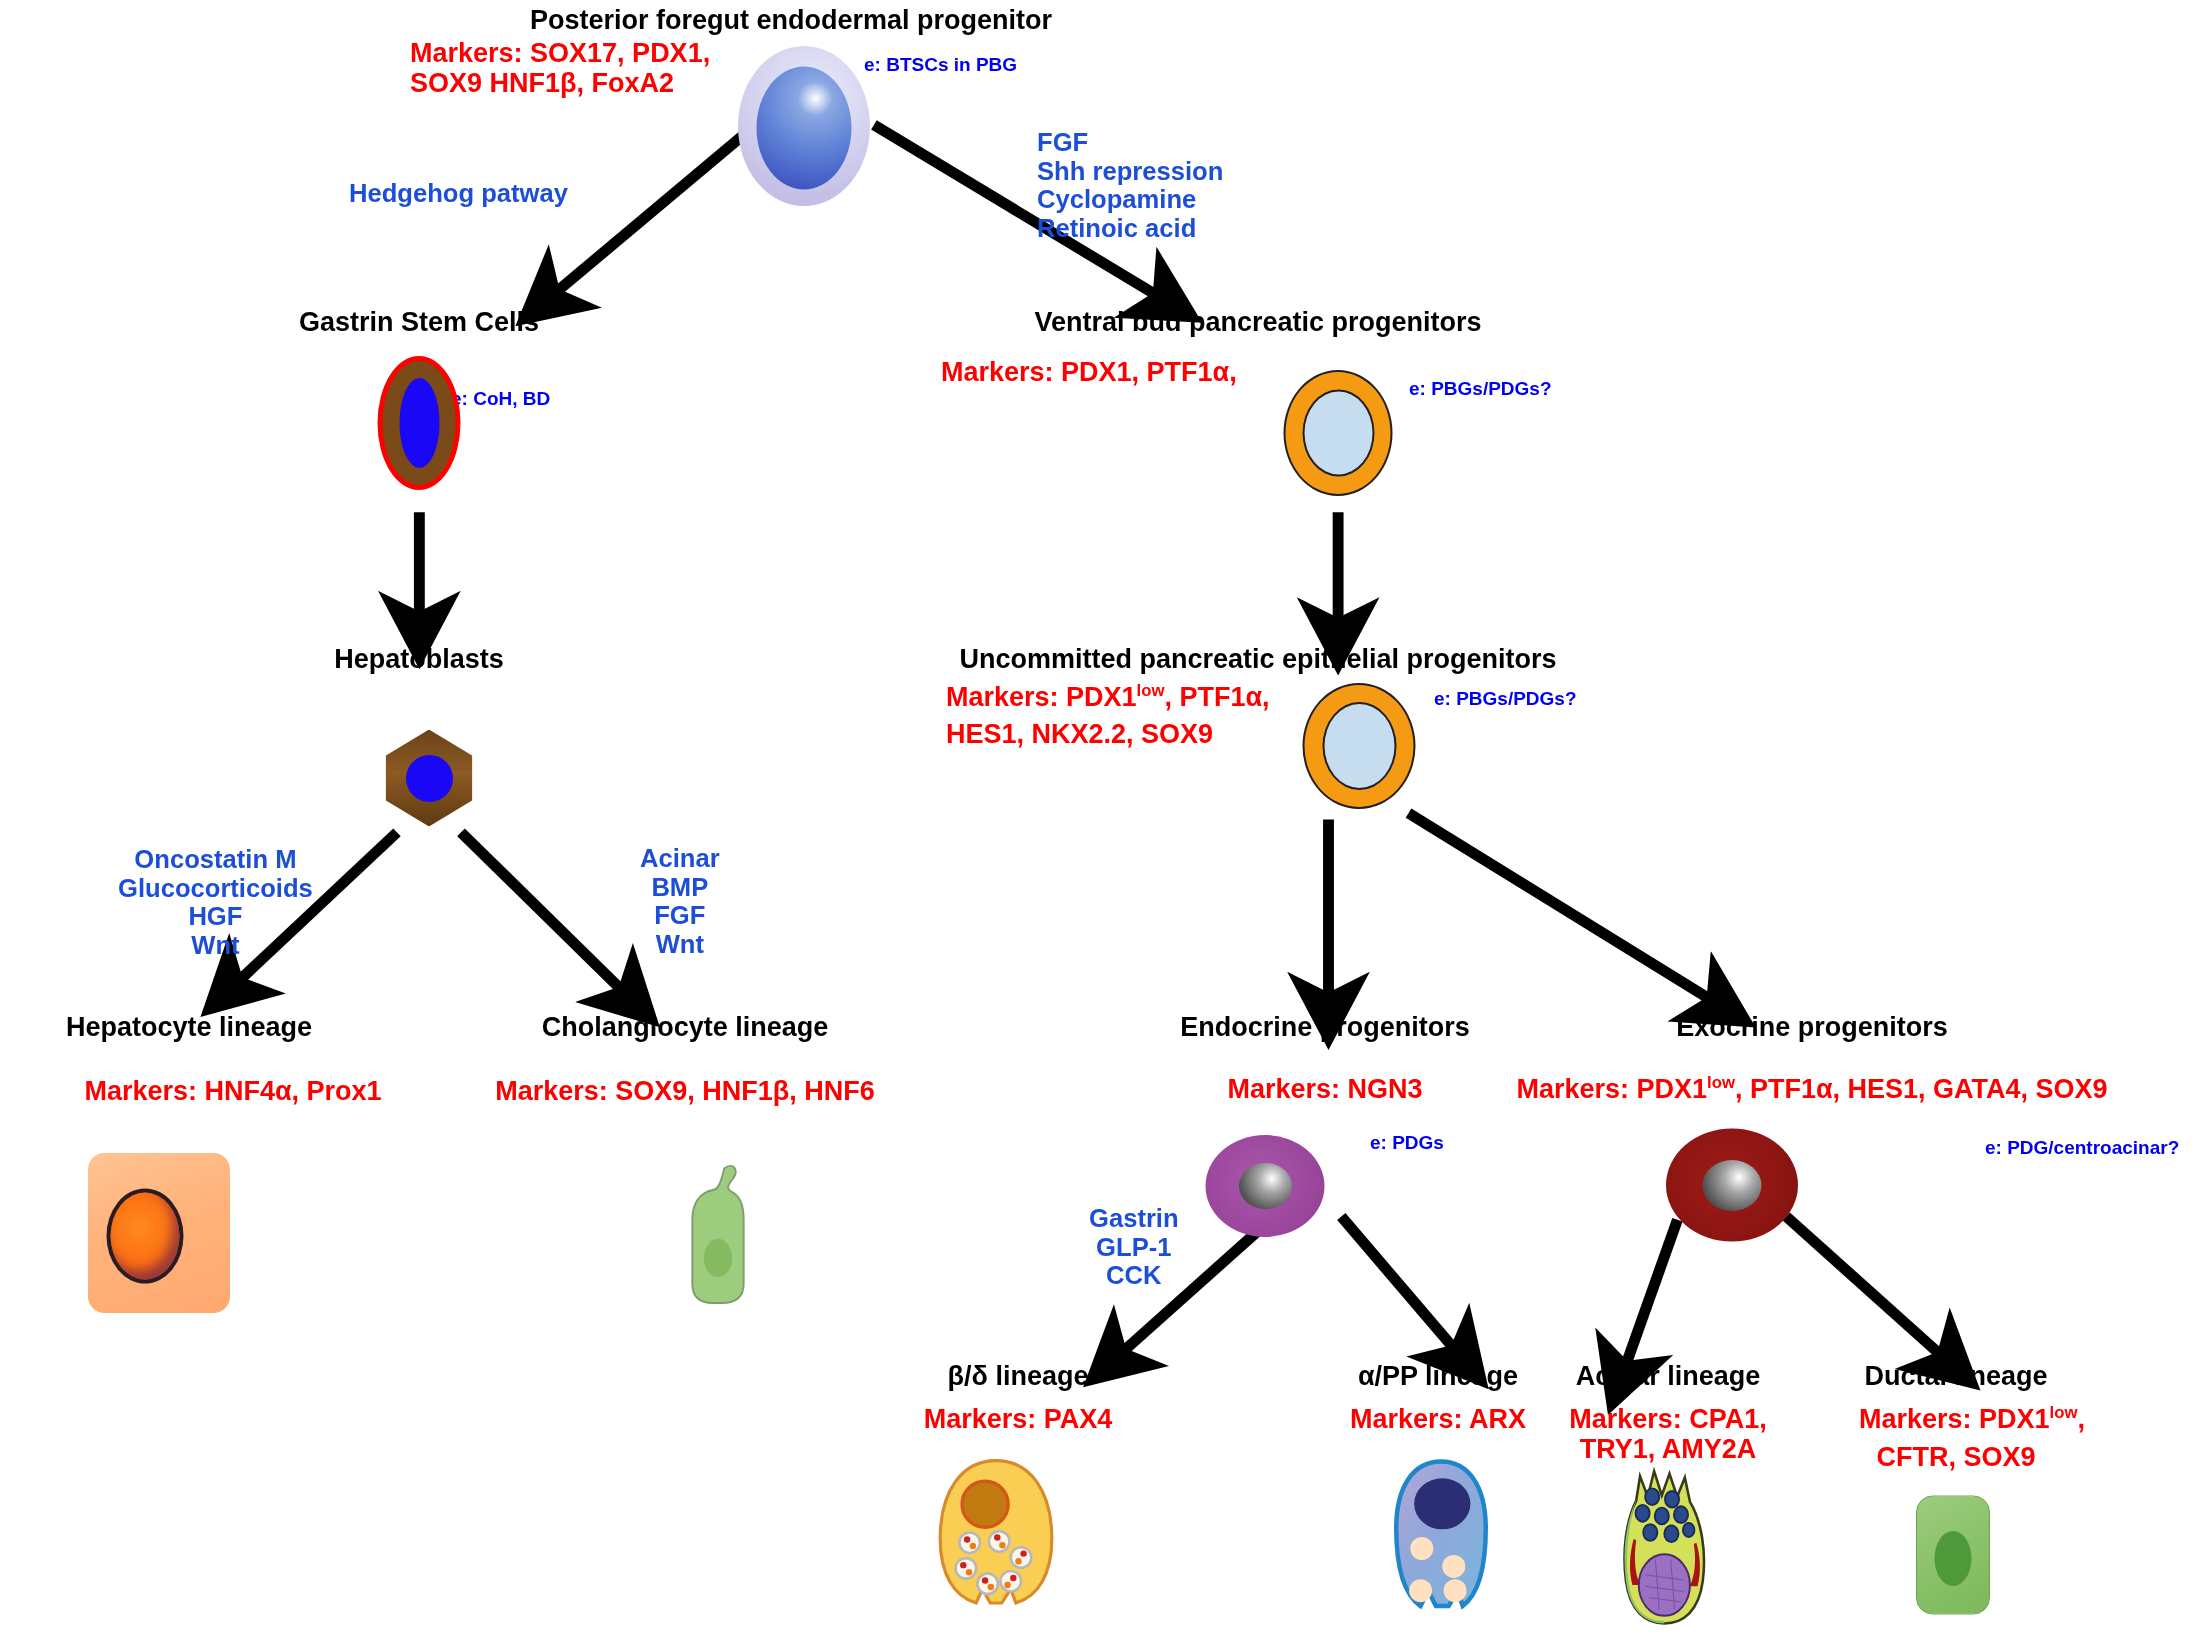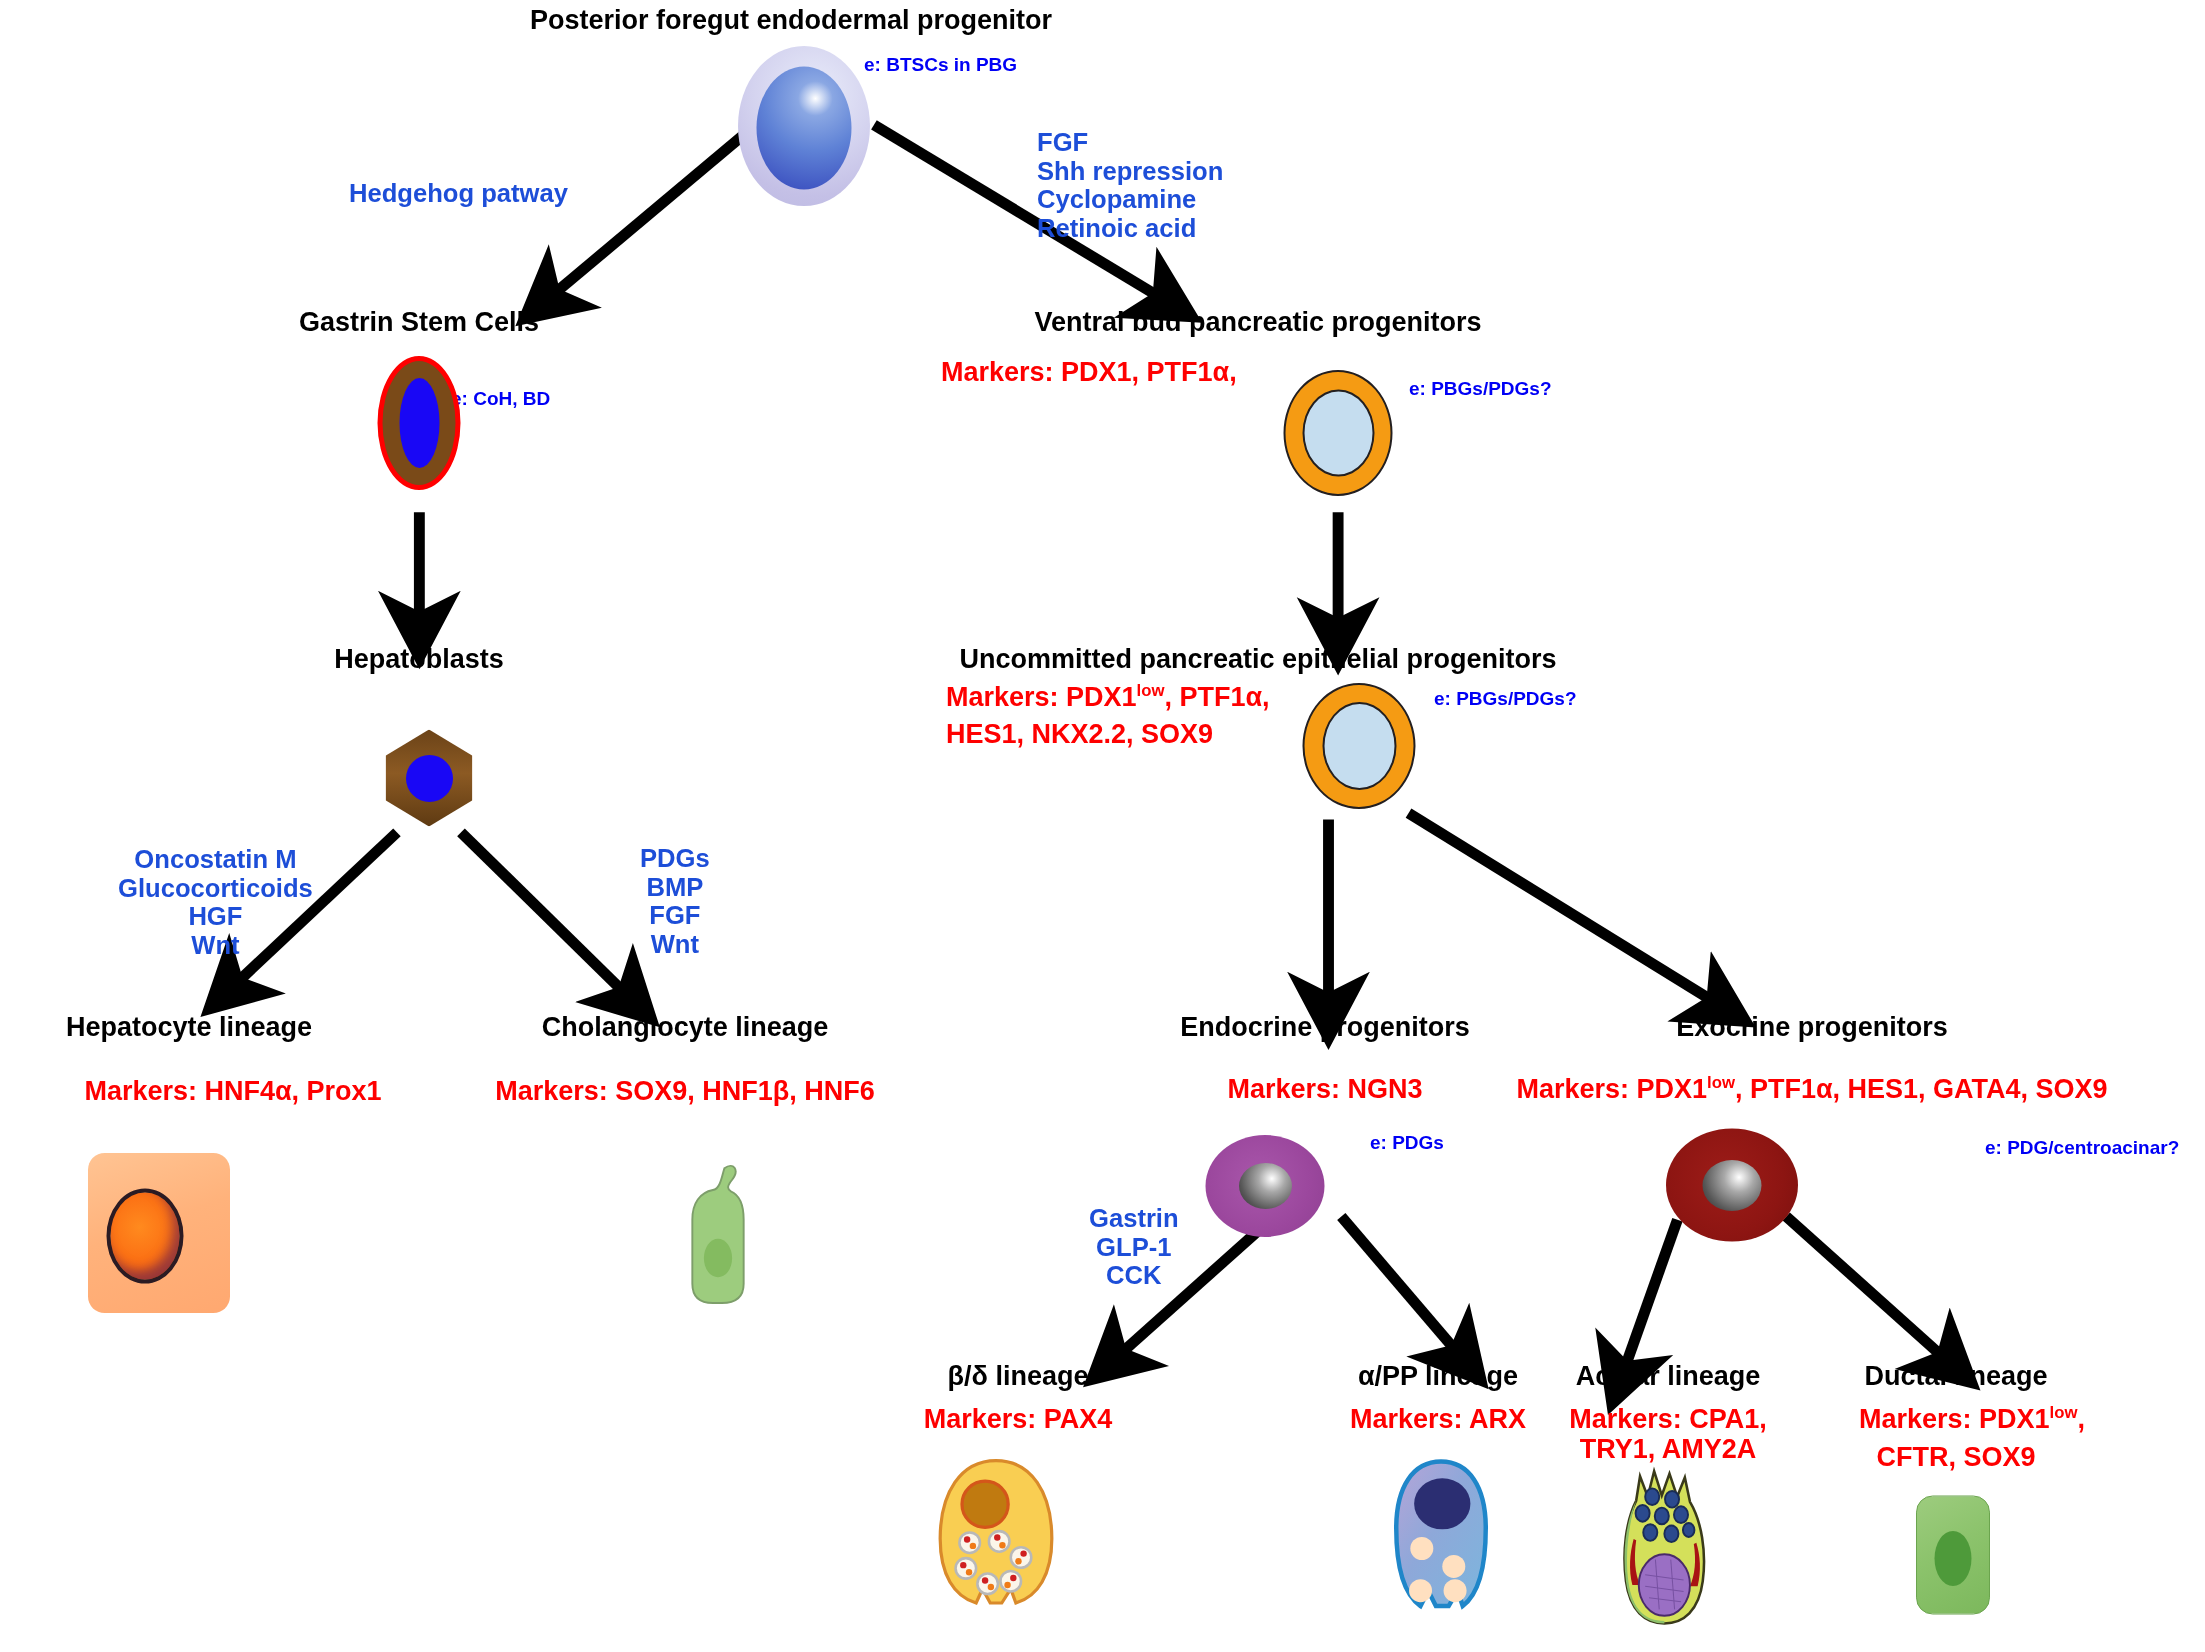--- a/index.html
+++ b/index.html
@@ -121,20 +121,22 @@
 
       <line x1="2095" y1="1900" x2="2270" y2="2105"></line>
 
       <line x1="2620" y1="1905" x2="2540" y2="2130"></line>
 
       <line x1="2790" y1="1900" x2="3030" y2="2115"></line>
     </g>
   </svg>
 
   <div class="lbl title ctr" style="left:791px;top:5.1px;font-size:27px;">Posterior foregut endodermal progenitor</div>
+  <div class="lbl markers multi" style="left:410px;top:38px;font-size:27px;">Markers: SOX17, PDX1,
+SOX9 HNF1β, FoxA2</div>
   <div class="lbl anno" style="left:864px;top:54px;font-size:19px;">e: BTSCs in PBG</div>
   <div class="cell c-foregut" style="left:804px;top:126px;">
     <div class="inner"></div>
   </div>
   <div class="lbl factor" style="left:349px;top:179px;font-size:25.6px;">Hedgehog patway</div>
   <div class="lbl factor multi" style="left:1037px;top:128px;font-size:25.6px;text-align:left;">FGF
 Shh repression
 Cyclopamine
 Retinoic acid</div>
 
@@ -152,21 +154,21 @@
   </div>
 
   <div class="lbl title ctr" style="left:419px;top:644px;font-size:27px;">Hepatoblasts</div>
   <div class="cell c-hb" style="left:429px;top:778px;">
     <div class="nuc"></div>
   </div>
   <div class="lbl factor multi" style="left:118px;top:845px;font-size:25.6px;text-align:center;">Oncostatin M
 Glucocorticoids
 HGF
 Wnt</div>
-  <div class="lbl factor multi" style="left:640px;top:844px;font-size:25.6px;text-align:center;">PDGs
+  <div class="lbl factor multi" style="left:640px;top:844px;font-size:25.6px;text-align:center;">Acinar
 BMP
 FGF
 Wnt</div>
 
   <div class="lbl title ctr" style="left:1258px;top:644px;font-size:27px;">Uncommitted pancreatic epithelial progenitors</div>
   <div class="lbl markers" style="left:946px;top:682px;font-size:27px;"><span>Markers: PDX1</span><sup>low</sup><span>, PTF1α,</span></div>
   <div class="lbl markers" style="left:946px;top:719px;font-size:27px;">HES1, NKX2.2, SOX9</div>
   <div class="lbl anno" style="left:1434px;top:688px;font-size:19px;">e: PBGs/PDGs?</div>
   <div class="cell c-panc" style="left:1359px;top:746px;width:113px;height:126px;">
     <div class="lum" style="width:74px;height:88px;"></div>

